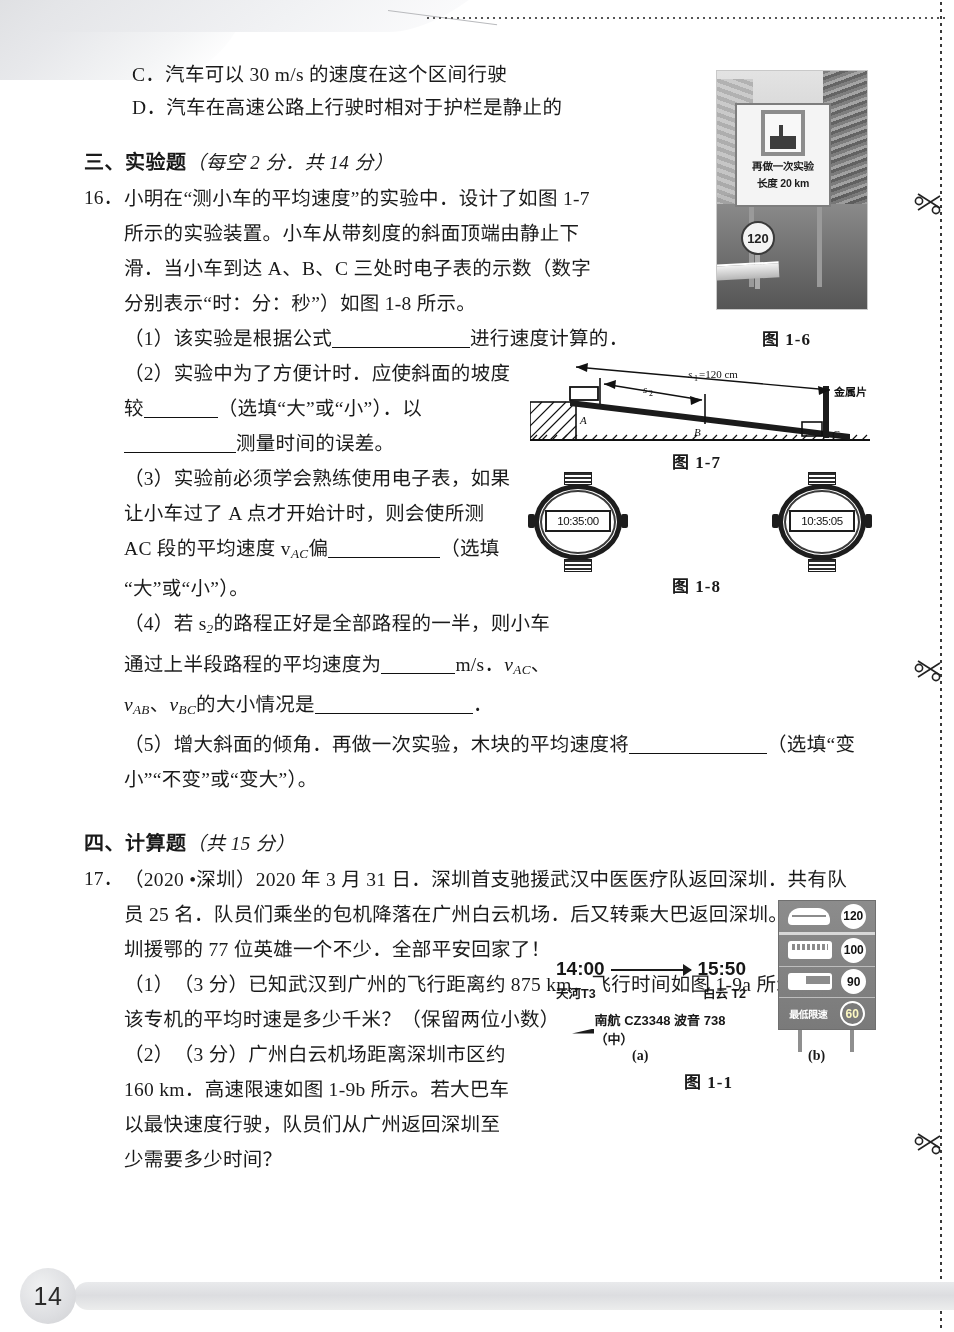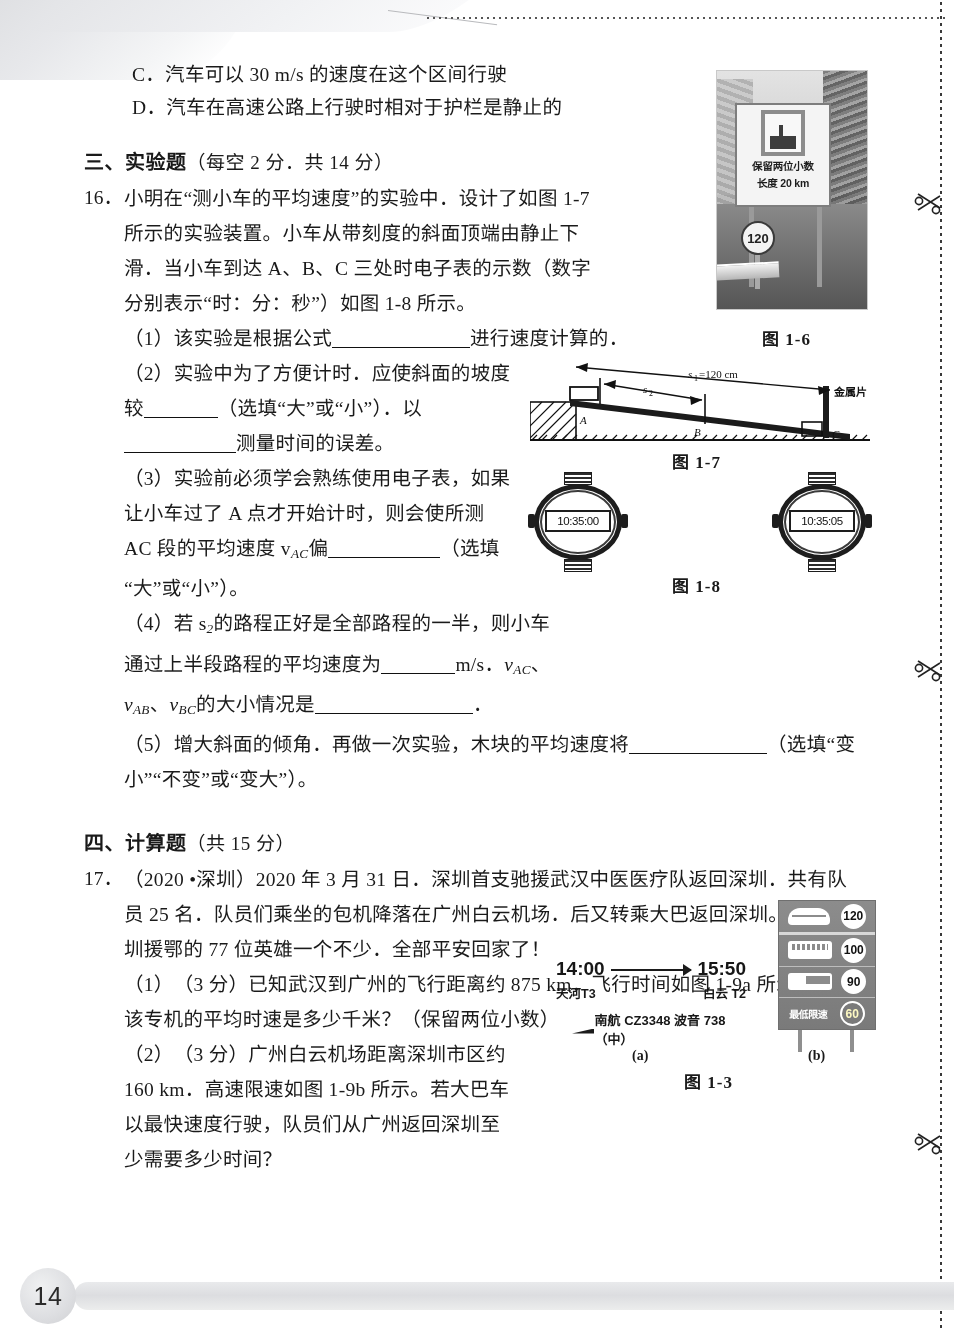--- a/index.html
+++ b/index.html
@@ -106,21 +106,21 @@
     letter-spacing: 0.3px;
     white-space: nowrap;
   }
   .sec-head {
     font-size: 20px;
     font-weight: bold;
     margin-top: 22px;
     margin-bottom: 6px;
     letter-spacing: 0.5px;
   }
-  .sec-head .paren { font-weight: normal; font-size: 19px; }
+  .sec-head .paren { font-weight: normal; font-size: 19px; font-style: italic; }
 
   .q-block { position: relative; }
   .q-num {
     position: absolute; left: 0; top: 0;
     font-size: 19.5px;
     width: 40px;
   }
   .q-text {
     margin-left: 40px;
     font-size: 19.5px;
@@ -414,21 +414,21 @@
   <div class="sky"></div>
   <div class="trees"></div>
   <div class="trees2"></div>
   <div class="ground"></div>
   <div class="post1"></div>
   <div class="post2"></div>
   <div class="board">
     <div class="pic">
         <div class="cam"></div>
       </div>
-    <div class="t1">保留两位小数</div>
+    <div class="t1">再做一次实验</div>
     <div class="t2">长度 20 km</div>
   </div>
   <div class="limit">120</div>
   <div class="limitpost"></div>
   <div class="guard"></div>
 </div>
 <div class="fig-cap" id="cap16">图 1-6</div>
 
 <div class="fig17">
   <svg viewBox="0 0 340 100">
@@ -531,16 +531,16 @@
     <span class="circ inv">60</span>
   </div>
 </div>
 <div class="sign-legs">
   <span class="l1"></span>
   <span class="l2"></span>
 </div>
 
 <div class="sublabel" id="lab-a">(a)</div>
 <div class="sublabel" id="lab-b">(b)</div>
-<div class="fig-cap" id="cap19">图 1-3</div>
+<div class="fig-cap" id="cap19">图 1-1</div>
 
 <div class="footer-bar"></div>
 <div class="page-num">14</div>
 
 </body></html>

